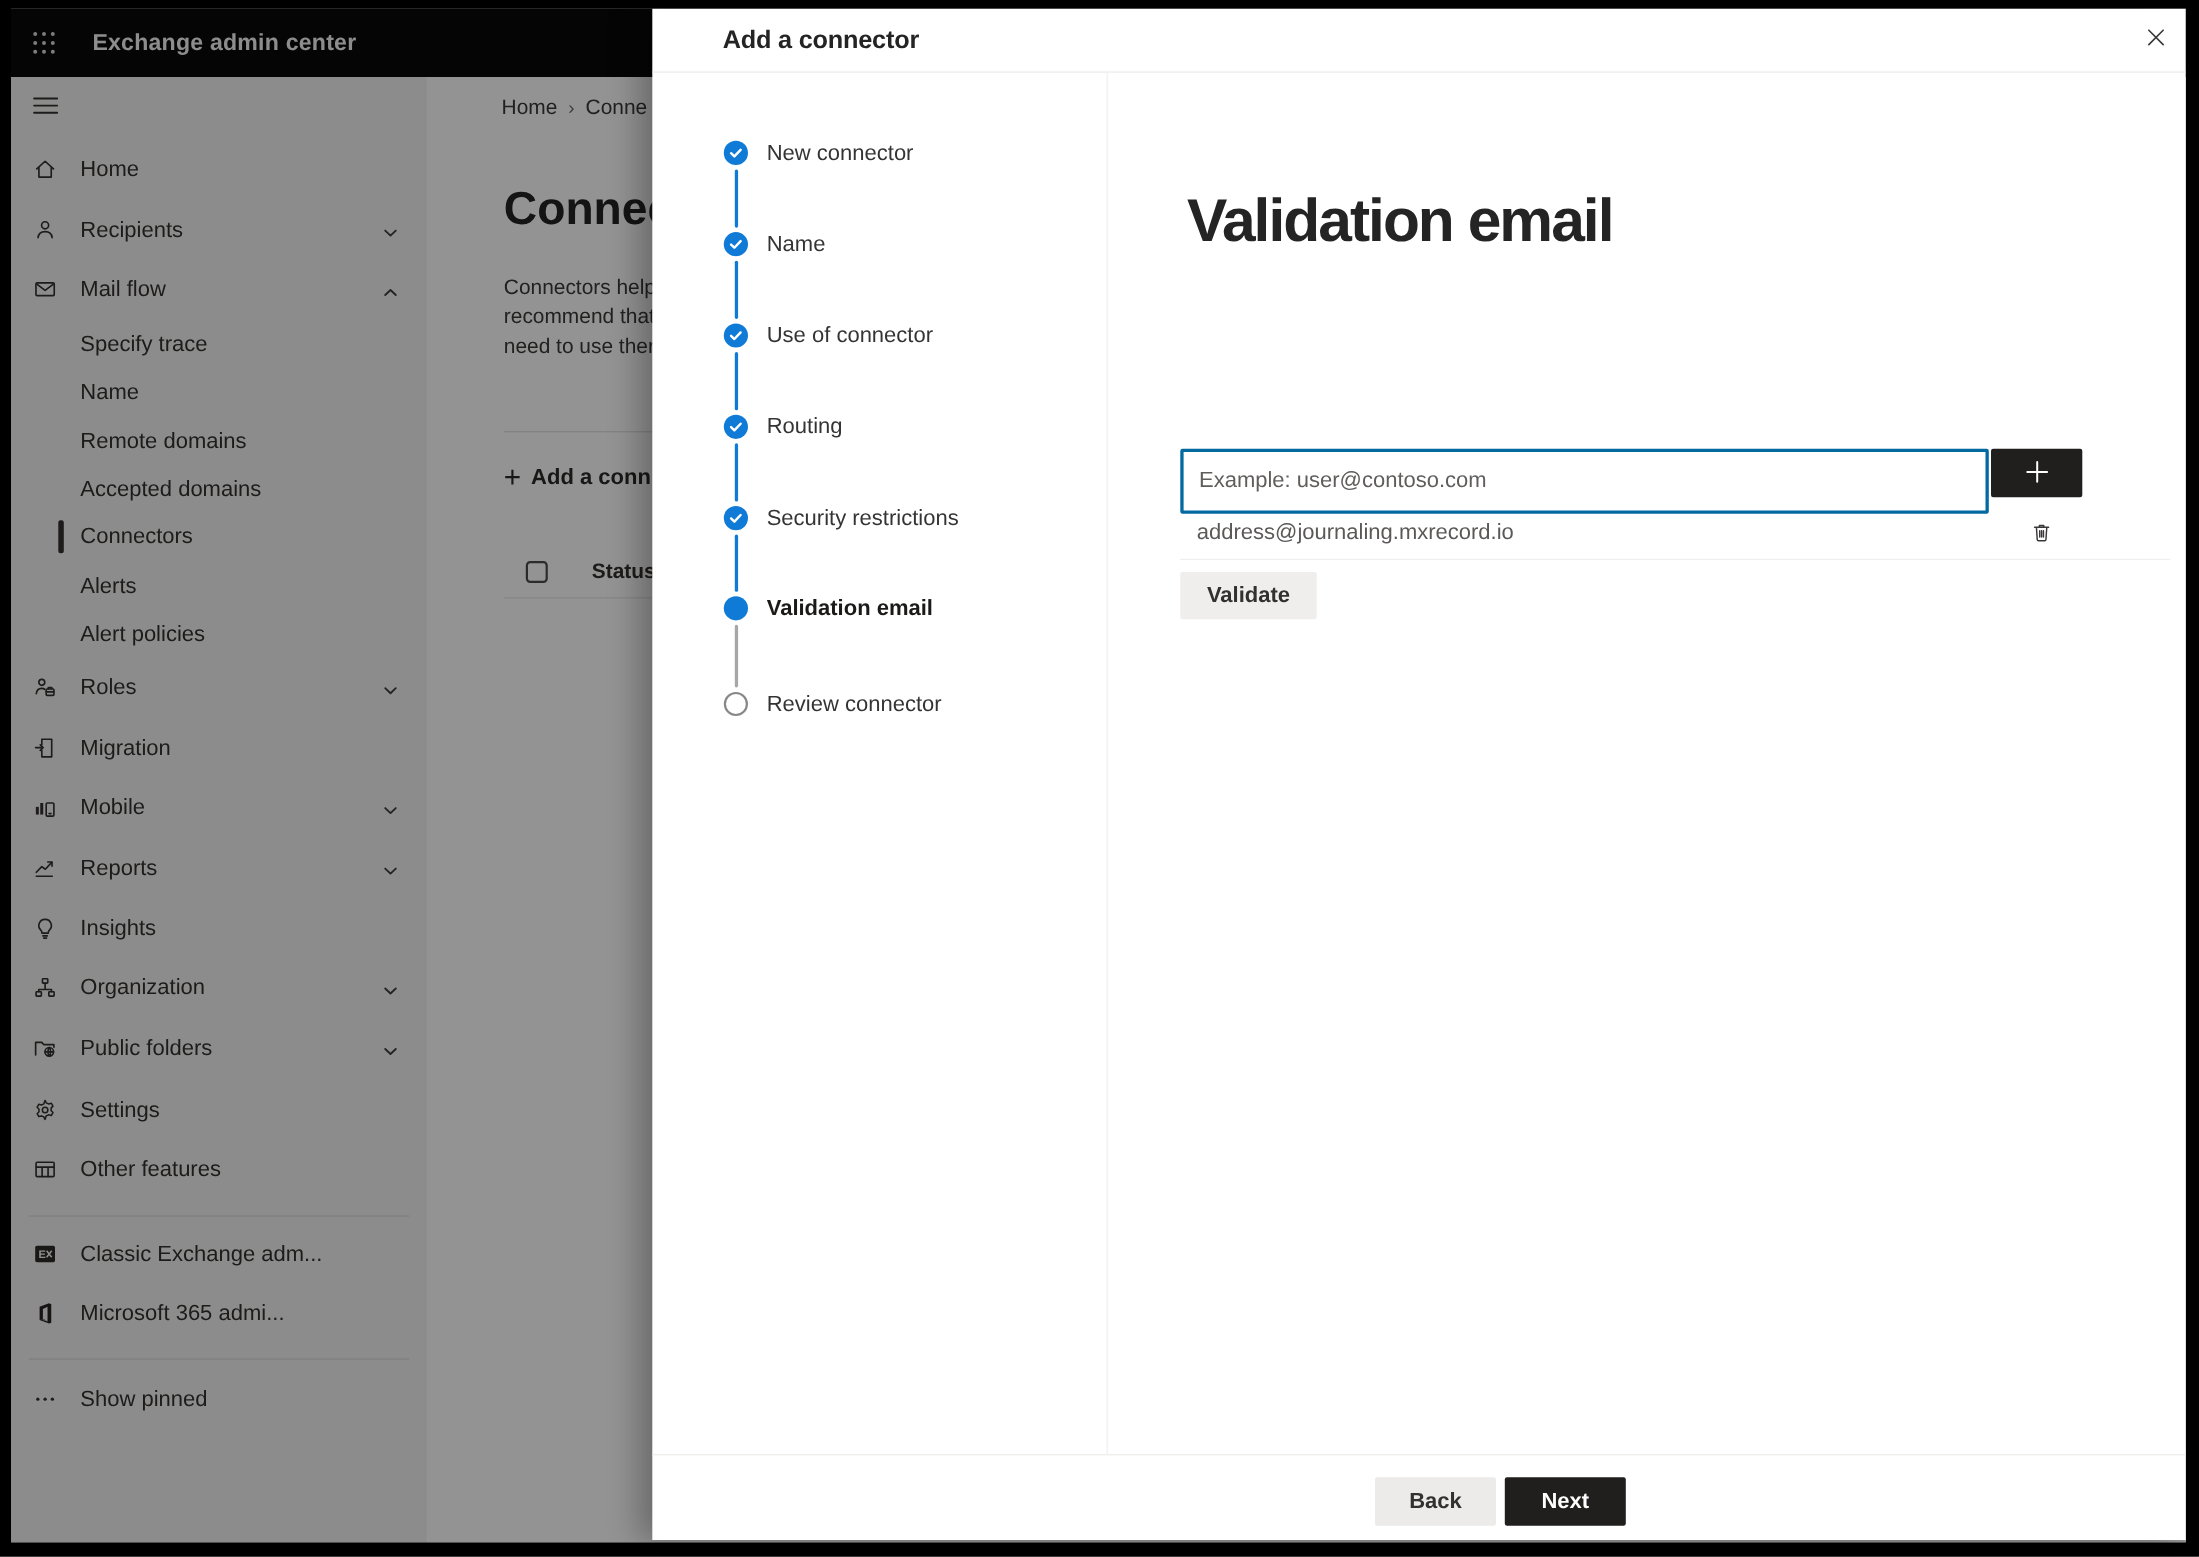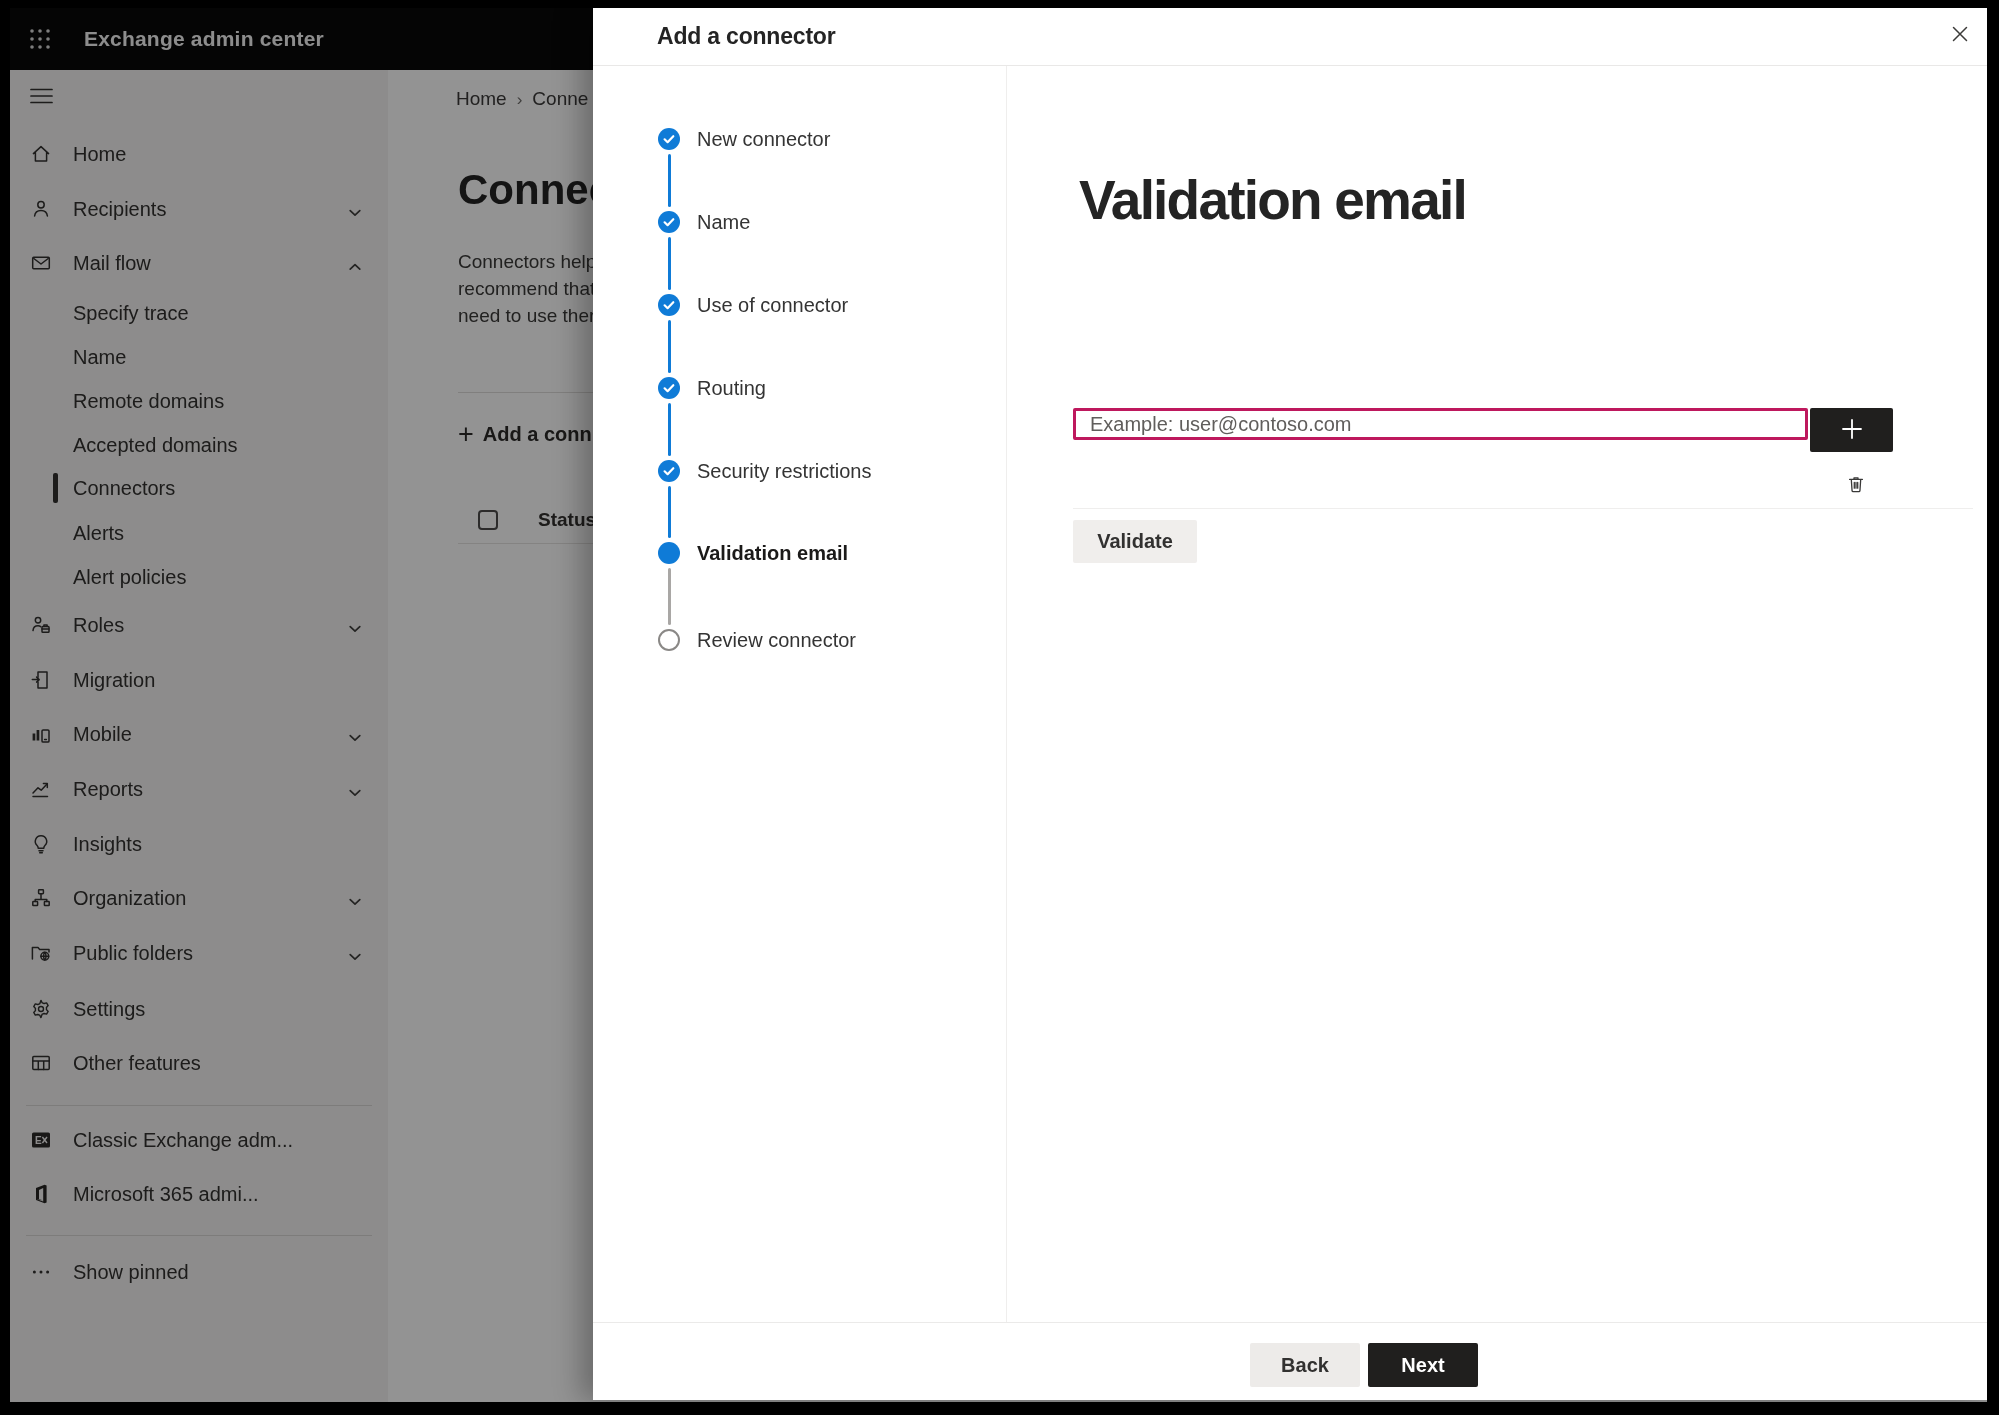--- a/index.html
+++ b/index.html
@@ -63,21 +63,21 @@
   .step-line.blue { background:var(--accent-blue,#0f7bd7); }
   .step-line.gray { background:#a9a7a5; }
   .step-label { position:absolute; left:104px; height:28px; line-height:28px; font-size:20px; color:#343434;
                 cursor:pointer; white-space:nowrap; }
   .step-label.current { font-weight:700; color:#1b1a19; }
 
   .v-heading { position:absolute; left:486px; top:160px; font-size:55px; font-weight:700; color:#242424;
                letter-spacing:-1.8px; white-space:nowrap; }
   .v-desc { position:absolute; left:486px; top:323px; font-size:19.5px; line-height:37px; color:#323130;
             letter-spacing:-.2px; white-space:nowrap; }
-  .email-input { position:absolute; left:480px; top:400px; width:735px; height:32px; border:3px solid #be185d;
+  .email-input { position:absolute; left:480px; top:400px; width:735px; height:59px; border:3px solid #0369a1;
                  border-radius:2px; padding:0 14px; font-size:20px; color:#323130;
                  font-family:"Liberation Sans",sans-serif; outline:none; }
   .email-input::placeholder { color:#605e5c; }
   .plus-btn { position:absolute; left:1217px; top:400px; width:83px; height:44px; border:none; border-radius:2px;
               background:var(--dark-button-bg,#201f1e); cursor:pointer; color:#fff; }
   .addr-row { position:absolute; left:480px; top:452px; width:900px; height:49px; }
   .addr-email { position:absolute; left:15px; top:0; height:49px; line-height:49px; font-size:20px; color:#5b5958; }
   .addr-trash { position:absolute; left:772px; top:13px; width:22px; height:22px; background:none; border:none;
                 padding:0; cursor:pointer; color:#3a3938; }
   .addr-hr { position:absolute; left:0; top:48px; width:900px; height:1px; background:#efeeed; }
@@ -353,20 +353,21 @@
 
     <h1 class="v-heading">Validation email</h1>
 
     <input class="email-input" type="text" placeholder="Example: user@contoso.com" style="">
     <button class="plus-btn" id="plus-btn"><svg width="26" height="26" viewBox="0 0 26 26" fill="none" stroke="#fff" stroke-width="1.8" stroke-linecap="round">
           <path d="M13 4 V22 M4 13 H22"></path>
         </svg></button>
 
     <div id="addresses">
         <div class="addr-row" style="top: 452px;">
+          <span class="addr-email">address@journaling.mxrecord.io</span>
           <button class="addr-trash"><svg width="22" height="22" viewBox="0 0 22 22" fill="none" stroke="currentColor" stroke-width="1.5" stroke-linecap="round" stroke-linejoin="round">
               <path d="M4.6 6.4 h12.8 M9 6.4 V4.8 h4 v1.6 M6.3 6.4 l.75 11.2 a1.1 1.1 0 0 0 1.1 1 h5.7 a1.1 1.1 0 0 0 1.1-1 L15.7 6.4 M9.3 9.4 v5.8 M11 9.4 v5.8 M12.7 9.4 v5.8" stroke-width="1.3"></path>
             </svg></button>
           <div class="addr-hr"></div>
         </div>
       </div>
 
     <button class="validate-btn">Validate</button>
 
     <div class="modal-hr-bottom"></div>

